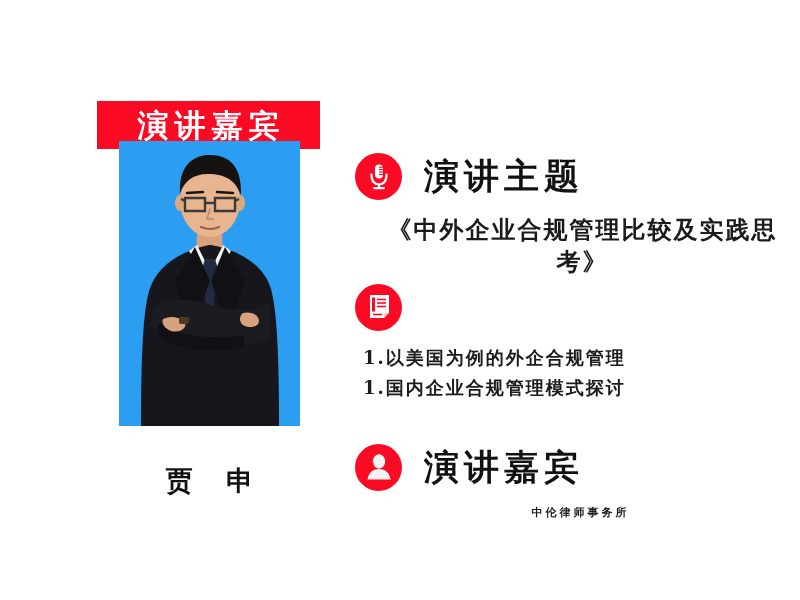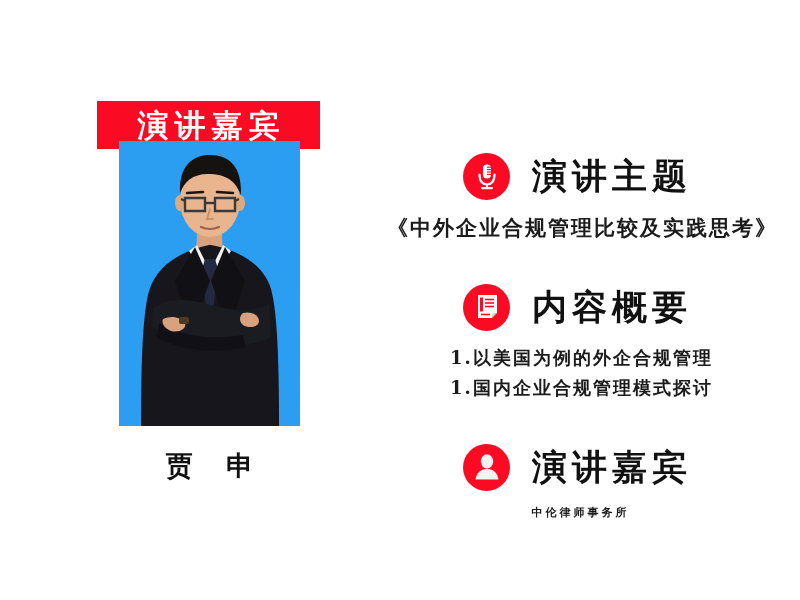--- a/index.html
+++ b/index.html
@@ -55,21 +55,21 @@
     width: 181px;
     height: 285px;
     background: #2b9ef2;
     overflow: hidden;
   }
   .photo-svg { display: block; width: 181px; height: 285px; }
 
   .speaker-name {
     position: absolute;
     left: 119px;
-    top: 448px;
+    top: 463px;
     width: 181px;
     text-align: center;
     font-size: 27px;
     font-weight: bold;
     color: #111111;
     letter-spacing: 12px;
     text-indent: 12px;
     font-family: "DejaVu Sans", "Liberation Sans", sans-serif;
   }
 
@@ -84,21 +84,20 @@
 
   .section { position: absolute; left: 0; width: 445px; }
   .section-1 { top: 12px; }
   .section-2 { top: 143px; }
   .section-3 { top: 303px; }
 
   .section-head {
     display: flex;
     align-items: center;
     height: 48px;
-    justify-content: center;
   }
   .icon-circle {
     width: 47px;
     height: 47px;
     flex: 0 0 47px;
     border-radius: 50%;
     background: #fa0a23;
     display: flex;
     align-items: center;
     justify-content: center;
@@ -112,32 +111,31 @@
     color: #111111;
     letter-spacing: 5px;
     line-height: 1;
     font-family: "DejaVu Sans", "Liberation Sans", sans-serif;
   }
 
   .section-sub {
     margin-top: 14px;
     padding-left: 10px;
     text-align: center;
-    font-size: 21px;
+    font-size: 24px;
     font-weight: bold;
     color: #1b1b1b;
     letter-spacing: 2px;
     font-family: "DejaVu Serif", "Liberation Serif", serif;
   }
 
   .outline-list {
     margin: 12px 0 8px 0;
     padding: 0;
     list-style: none;
-    text-align: center;
   }
   .outline-item {
     font-size: 18px;
     font-weight: bold;
     color: #1b1b1b;
     letter-spacing: 2px;
     line-height: 30px;
     padding-left: 8px;
     font-family: "DejaVu Serif", "Liberation Serif", serif;
   }
@@ -237,21 +235,20 @@
             <path d="M25 21 L20 21 L20 26 Z" fill="#fa0a23" opacity="0.22"></path>
             <rect x="8" y="5.5" width="3" height="14" fill="#fa0a23"></rect>
             <g stroke="#fa0a23" stroke-width="1.6">
               <line x1="13" y1="7.5" x2="22" y2="7.5"></line>
               <line x1="13" y1="11" x2="22" y2="11"></line>
               <line x1="13" y1="14.5" x2="22" y2="14.5"></line>
               <line x1="9" y1="22.5" x2="18" y2="22.5"></line>
             </g>
           </svg>
         </span>
-        <span class="section-title">内容概要</span>
       </div>
       <ul class="outline-list">
         <li class="outline-item">1.以美国为例的外企合规管理</li>
         <li class="outline-item">1.国内企业合规管理模式探讨</li>
       </ul>
     </div>
 
     <div class="section section-3">
       <div class="section-head">
         <span class="icon-circle">

